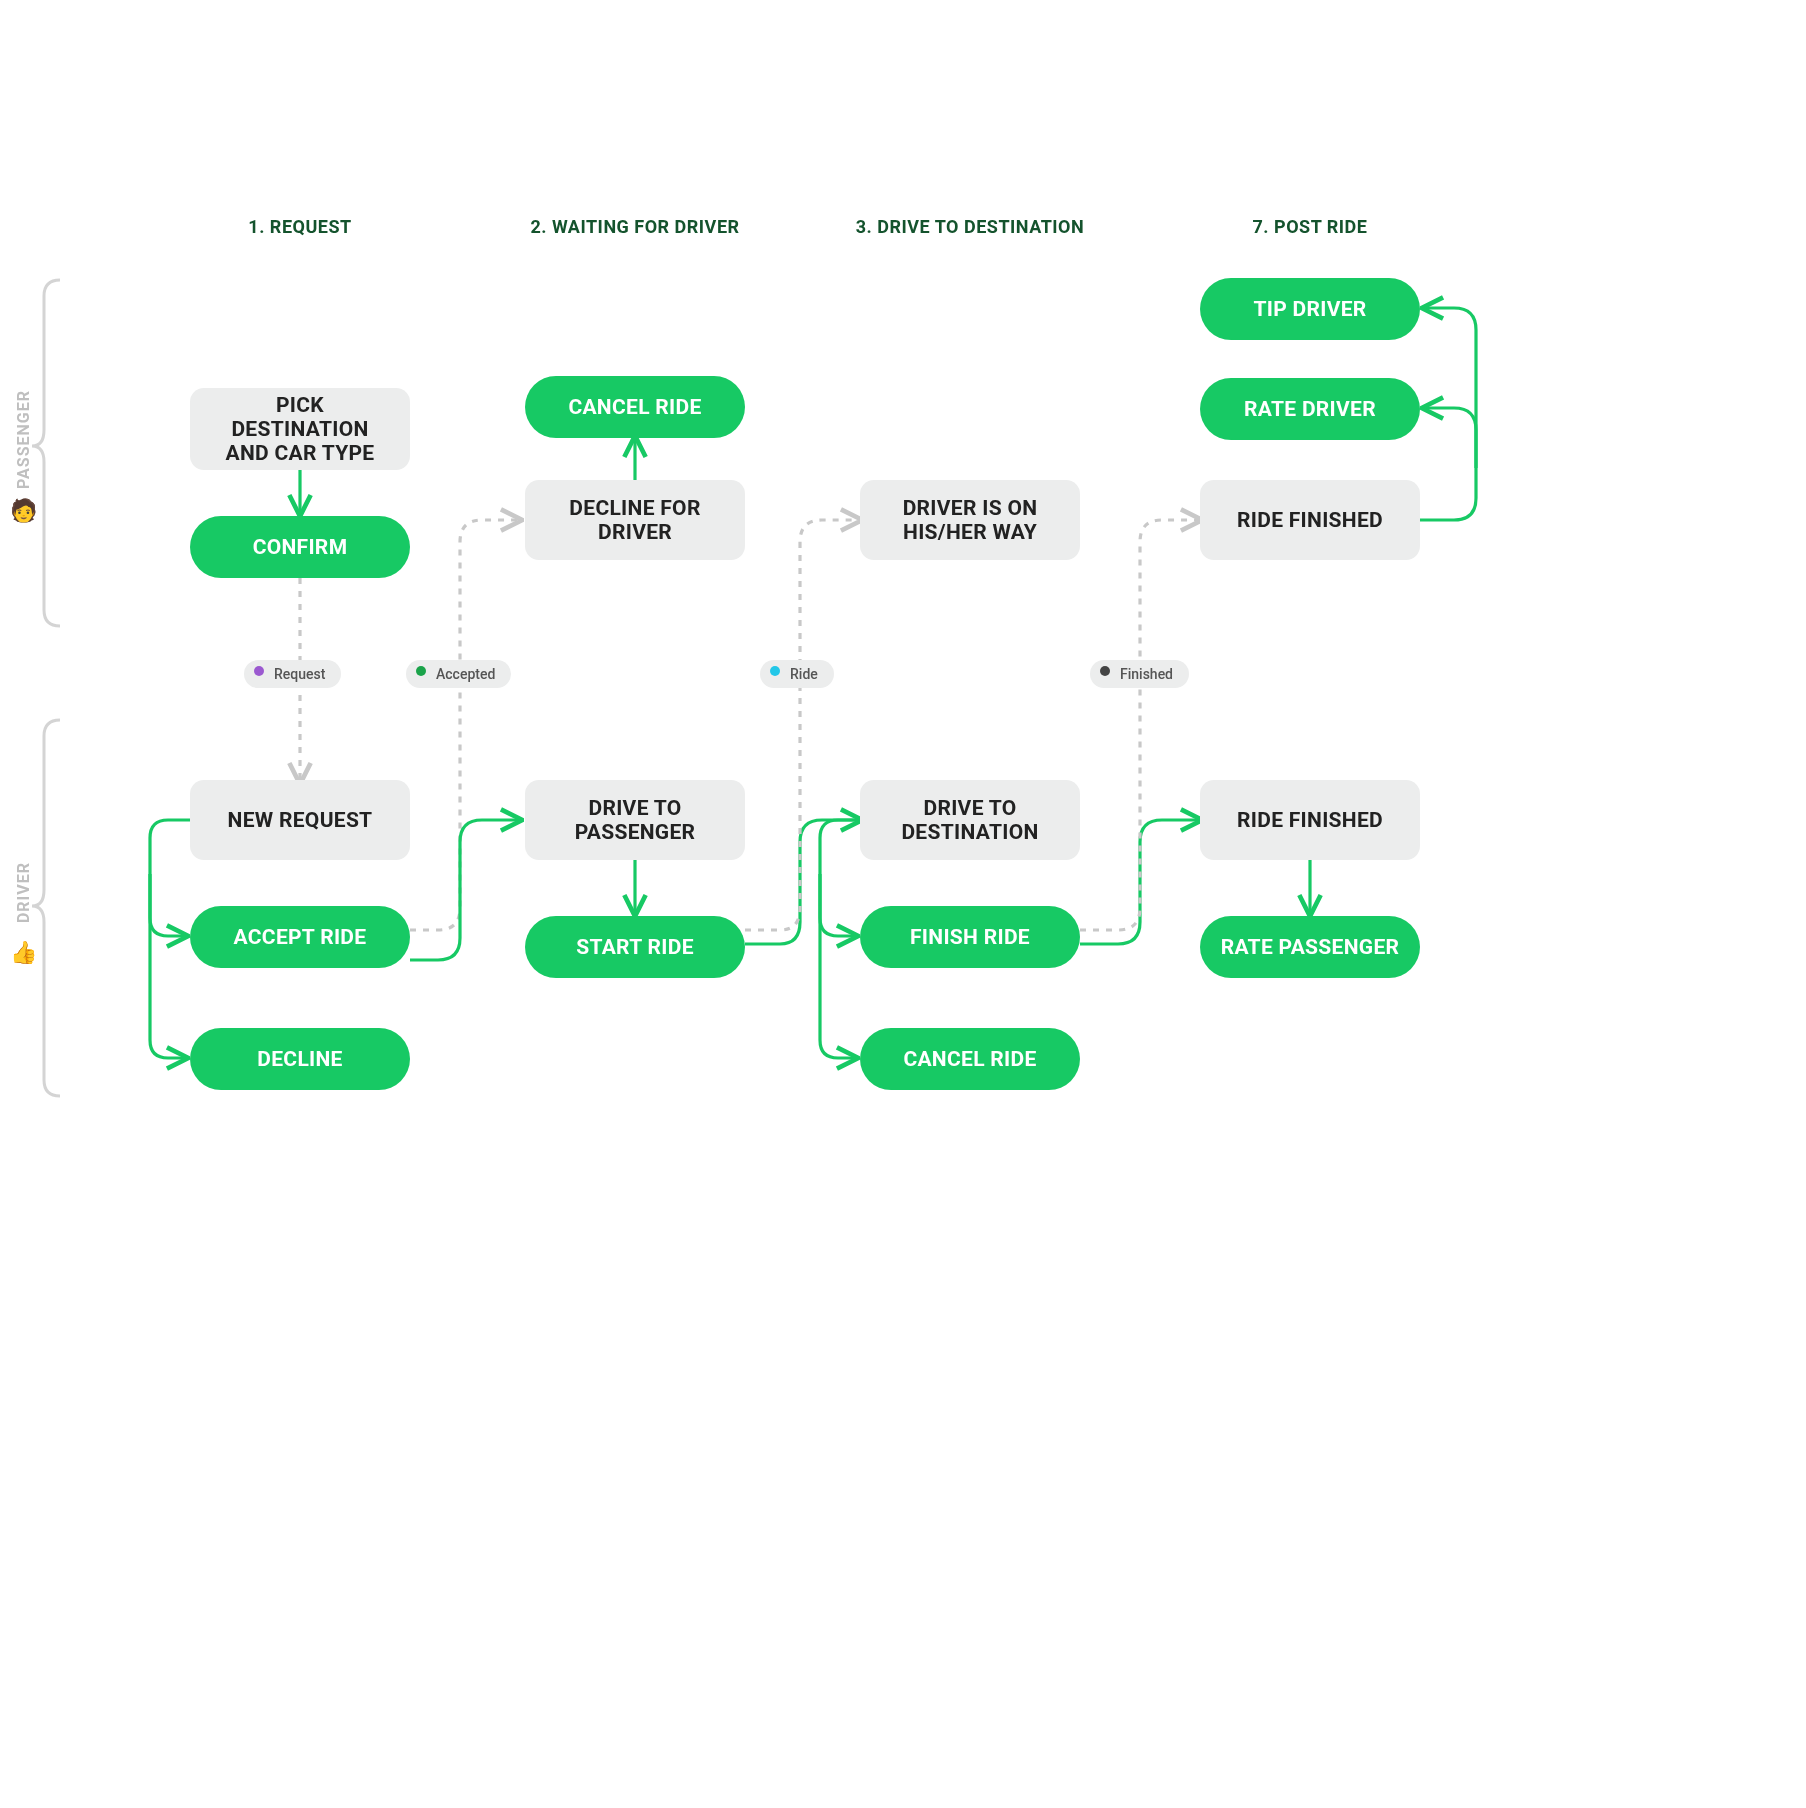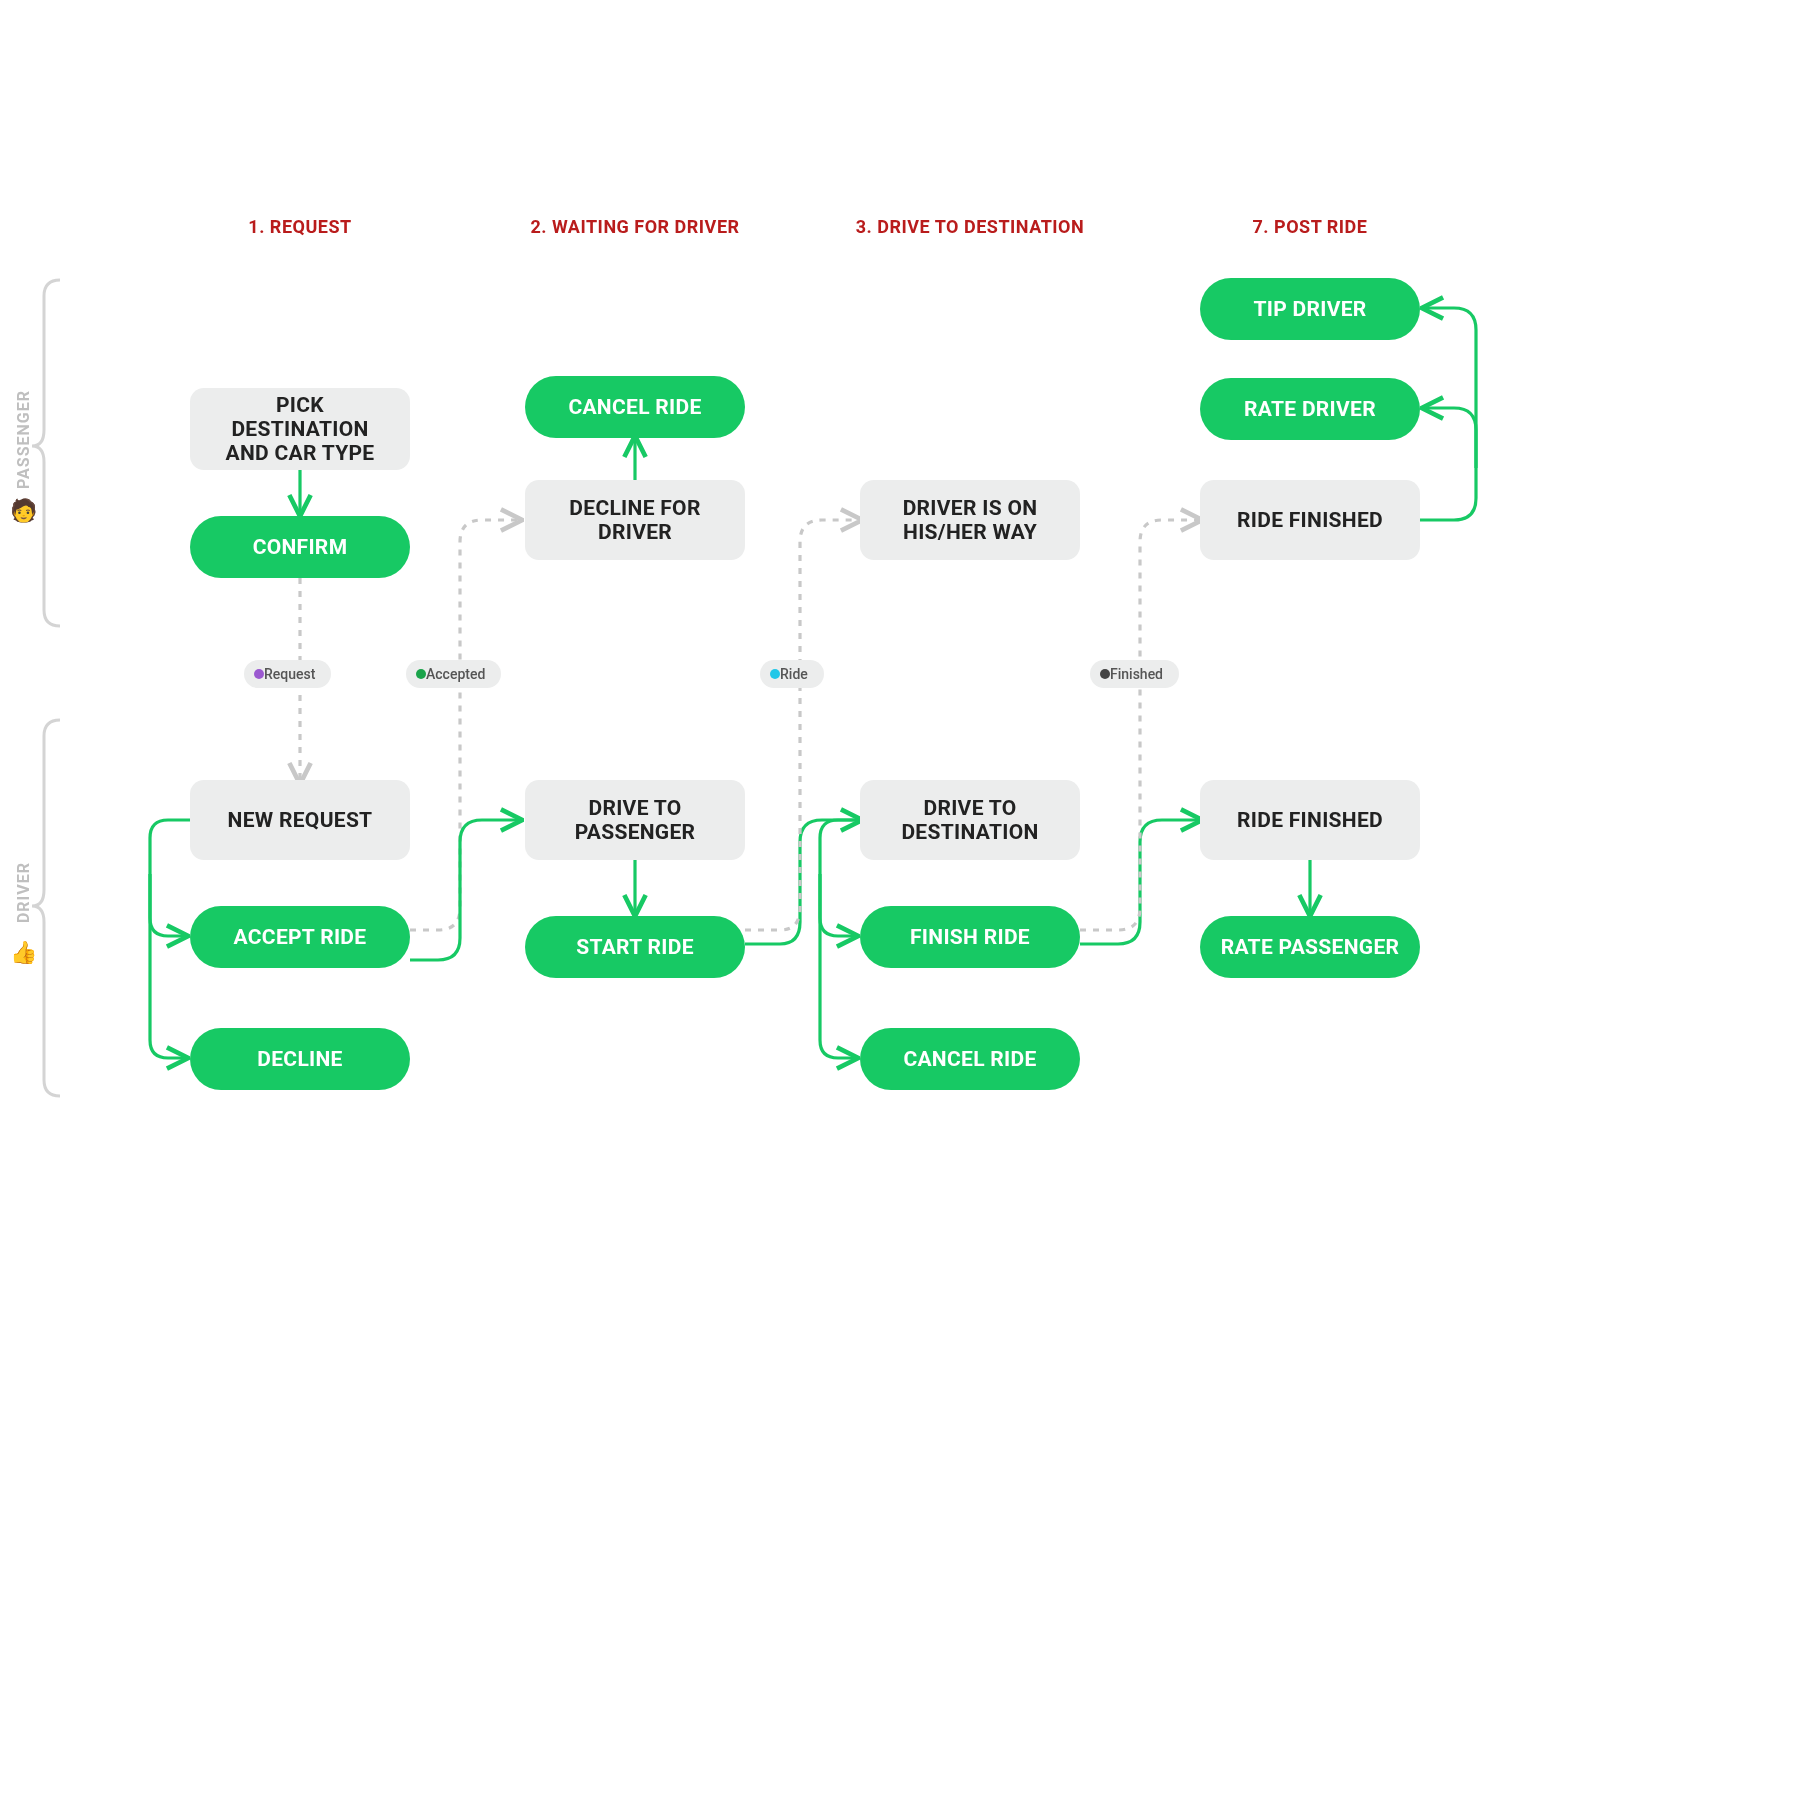--- a/index.html
+++ b/index.html
@@ -1,23 +1,23 @@
 <!DOCTYPE html>
 <html><head>
 <meta charset="utf-8">
 <style>
   html,body{margin:0;padding:0;background:#fff;font-family:-apple-system,BlinkMacSystemFont,"Segoe UI",Roboto,Helvetica,Arial,sans-serif;}
   #stage{position:relative;width:1806px;height:1808px;}
-  .phase{position:absolute;top:216px;font-size:18px;font-weight:700;color:#b91c1c;letter-spacing:.5px;text-align:center;transform:translateX(-50%);}
+  .phase{position:absolute;top:216px;font-size:18px;font-weight:700;color:#14532d;letter-spacing:.5px;text-align:center;transform:translateX(-50%);}
   .lane-label{position:absolute;left:14px;font-size:16px;font-weight:700;color:#bfbfbf;letter-spacing:1px;writing-mode:vertical-rl;transform:rotate(180deg);}
   .lane-emoji{position:absolute;left:10px;font-size:22px;}
   .node{position:absolute;width:220px;height:80px;border-radius:14px;display:flex;align-items:center;justify-content:center;text-align:center;padding:16px 18px;box-sizing:border-box;font-weight:700;font-size:21px;letter-spacing:.3px;}
   .node.state{background:#eceded;color:#222;}
   .node.action{background:#17c964;color:#fff;border-radius:40px;height:62px;}
-  .badge{position:absolute;background:#eceded;border-radius:18px;padding:6px 16px 6px 10px;display:flex;align-items:center;gap:0;font-size:14px;color:#555;font-weight:500;}
+  .badge{position:absolute;background:#eceded;border-radius:18px;padding:6px 16px 6px 10px;display:flex;gap:10px;font-size:14px;color:#555;font-weight:500;}
   .badge .dot{width:10px;height:10px;border-radius:50%;}
   svg.conn{position:absolute;top:0;left:0;width:1806px;height:1808px;pointer-events:none;}
   .solid{stroke:#17c964;stroke-width:3.2;fill:none;}
   .dash{stroke:#c8c8c8;stroke-width:3.2;fill:none;stroke-dasharray:6 7;}
   .brace{stroke:#d4d4d4;stroke-width:3;fill:none;}
 </style>
 </head>
 <body>
 <div id="stage">
 

